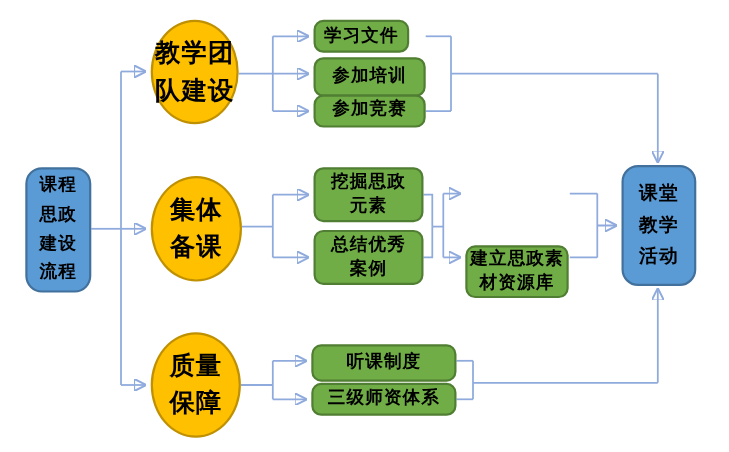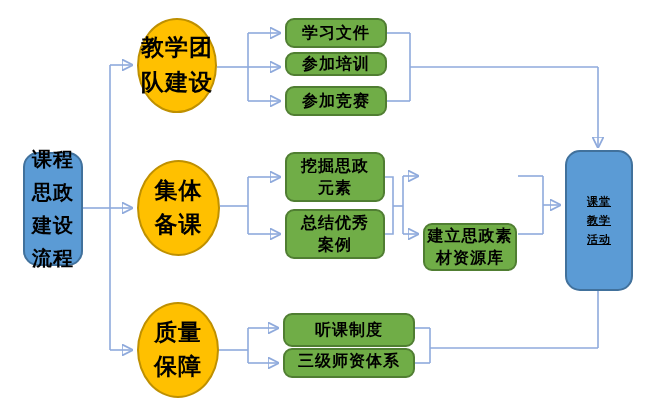--- a/index.html
+++ b/index.html
@@ -18,21 +18,21 @@
   #wires{position:absolute;left:0;top:0;width:663px;height:411px;}
   #wires path{fill:none;stroke:var(--connector-line);stroke-width:1.6px;}
   .arrowhead{fill:var(--connector-arrow);}
   .node{
     position:absolute;display:flex;align-items:center;justify-content:center;
     text-align:center;color:var(--text);font-weight:bold;
     white-space:pre-line;box-sizing:border-box;letter-spacing:1px;
   }
   .process{
     background:var(--process-fill);border:2px solid var(--process-border);
-    border-radius:15px;font-size:20px;line-height:1.7;
+    border-radius:15px;font-size:16px;line-height:1.7;
   }
   .stage{
     background:var(--stage-fill);border:2px solid var(--stage-border);
     border-radius:50%;font-size:23px;line-height:1.5;
   }
   .task{
     background:var(--task-fill);border:2px solid var(--task-border);
     border-radius:9px;font-size:16px;line-height:1.35;
   }
 </style>
@@ -116,32 +116,32 @@
 建设
 流程</div>
 
   <div class="node stage" style="left:137px;top:18px;width:80px;height:95px;">教学团
 队建设</div>
   <div class="node stage" style="left:137px;top:160px;width:83px;height:96px;">集体
 备课</div>
   <div class="node stage" style="left:137px;top:302px;width:82px;height:96px;">质量
 保障</div>
 
-  <div class="node task" style="left:285px;top:18px;width:102px;height:30px;">学习文件</div>
-  <div class="node task" style="left:285px;top:52px;width:102px;height:24px;">参加培训</div>
-  <div class="node task" style="left:285px;top:86px;width:102px;height:30px;">参加竞赛</div>
+  <div class="node task" style="left:285px;top:18px;width:87px;height:30px;">学习文件</div>
+  <div class="node task" style="left:285px;top:52px;width:102px;height:36px;">参加培训</div>
+  <div class="node task" style="left:285px;top:86px;width:102px;height:30px;font-family:Liberation Mono, monospace;">参加竞赛</div>
 
   <div class="node task" style="left:285px;top:152px;width:100px;height:50px;">挖掘思政
 元素</div>
   <div class="node task" style="left:285px;top:209px;width:100px;height:50px;">总结优秀
 案例</div>
 
   <div class="node task" style="left:423px;top:210px;width:94px;height:48px;margin-top:13px;">建立思政素
 材资源库</div>
 
   <div class="node task" style="left:283px;top:313px;width:132px;height:34px;">听课制度</div>
   <div class="node task" style="left:283px;top:348px;width:132px;height:30px;font-family:Liberation Mono, monospace;">三级师资体系</div>
 
-  <div class="node process" style="left:565px;top:150px;width:68px;height:141px;font-size:11px;text-decoration:underline;">课堂
+  <div class="node process" style="left:565px;top:150px;width:68px;height:110px;font-size:17px;">课堂
 教学
 活动</div>
 
 </div>
 
 </body></html>

